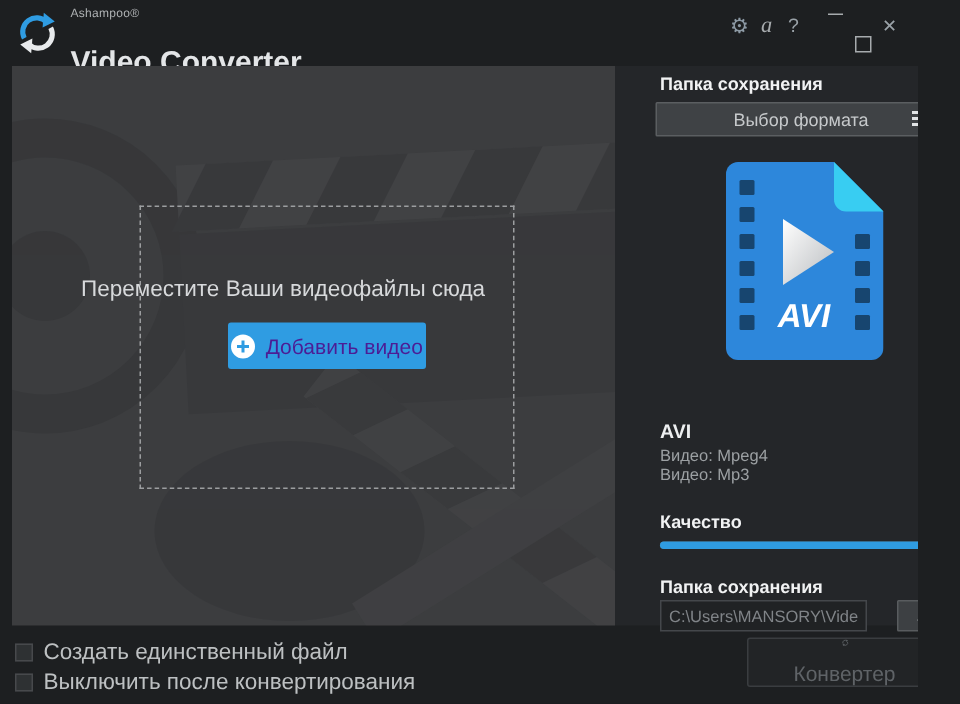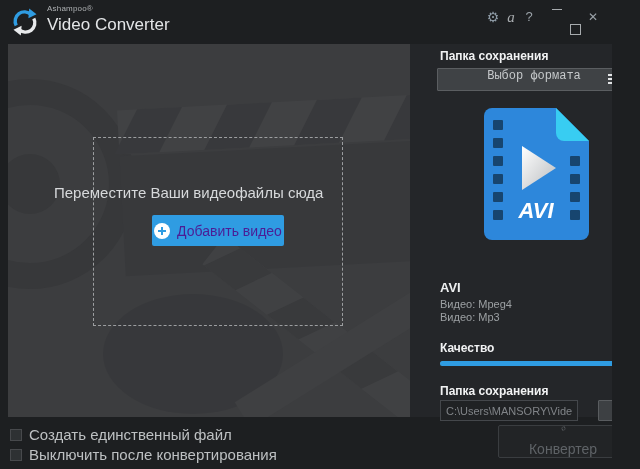--- a/index.html
+++ b/index.html
@@ -9,21 +9,21 @@
     background: #1d1f21;
     overflow: hidden;
   }
   .window { position: relative; width: 612px; height: 469px; background: #1d1f21; overflow: hidden; }
 
   
   .titlebar { position: absolute; top: 0; left: 0; width: 100%; height: 44px; }
   .logo { position: absolute; left: 10px; top: 7px; width: 30px; height: 30px; }
   .brand { position: absolute; left: 47px; top: 5px; line-height: 1; }
   .brand-small { font-size: 8px; color: #aeb1b3; letter-spacing: .2px; }
-  .brand-title { font-size: 17px; color: #e3e5e7; margin-top: 3px; font-weight: 400; }
+  .brand-title { font-size: 20px; color: #e3e5e7; margin-top: 19px; font-weight: 700; }
   .win-controls { position: absolute; right: 10px; top: 5px; display: flex; align-items: center; height: 24px; }
   .tb-icon { width: 18px; text-align: center; font-size: 13px; color: #9aa2a8; cursor: default; line-height: 24px; }
   .tb-gear { font-size: 14px; color: #8d9aa5; }
   .tb-lang { font-style: italic; font-size: 15px; font-family: "Liberation Serif", serif; color: #a7abae; }
   .tb-help { font-size: 13px; }
   .tb-sep { width: 10px; }
   .tb-min { position: relative; }
   .tb-min::after { content: ""; position: absolute; left: 4px; bottom: 7px; width: 10px; height: 1px; background: #a7abae; }
   .tb-max { position: relative; }
   .tb-max::after { content: ""; position: absolute; left: 4px; top: 7px; width: 9px; height: 9px; border: 1px solid #a7abae; }
@@ -56,22 +56,22 @@
   .plus-icon::before { left: 4px; top: 7px; width: 8px; height: 2px; }
   .plus-icon::after { left: 7px; top: 4px; width: 2px; height: 8px; }
 
   
   .side-panel { position: absolute; left: 410px; top: 44px; width: 230px; height: 373px; background: #242629; }
   .sp-header { position: absolute; left: 30px; font-size: 12px; font-weight: bold; color: #f1f2f3; }
   .h-format { top: 5px; }
   .format-select-btn {
     position: absolute; left: 27px; top: 24px; width: 194px; height: 23px;
     background: #3f4245; border: 1px solid #5b5e61; border-radius: 1px;
-    color: #c6c9cb; font-size: 12px; font-family: Liberation Mono, monospace;
-    display: flex; align-items: flex-start; justify-content: center; cursor: pointer;
+    color: #c6c9cb; font-size: 12px; font-family: Liberation Sans, sans-serif;
+    display: flex; align-items: center; justify-content: center; cursor: pointer;
   }
   .hamburger { position: absolute; right: 8px; top: 5px; width: 14px; height: 12px; }
   .hamburger span { display: block; width: 14px; height: 2px; background: #e2e4e6; margin-bottom: 2px; }
   .file-icon { position: absolute; left: 74px; top: 64px; }
   .fmt-name { position: absolute; left: 30px; top: 236px; font-size: 13px; font-weight: bold; color: #edeff0; }
   .fmt-line { position: absolute; left: 30px; font-size: 11px; color: #9ca0a3; }
   .fmt-video { top: 254px; }
   .fmt-audio { top: 267px; }
   .h-quality { top: 297px; }
   .slider { position: absolute; left: 30px; top: 312px; width: 192px; height: 15px; cursor: pointer; }

